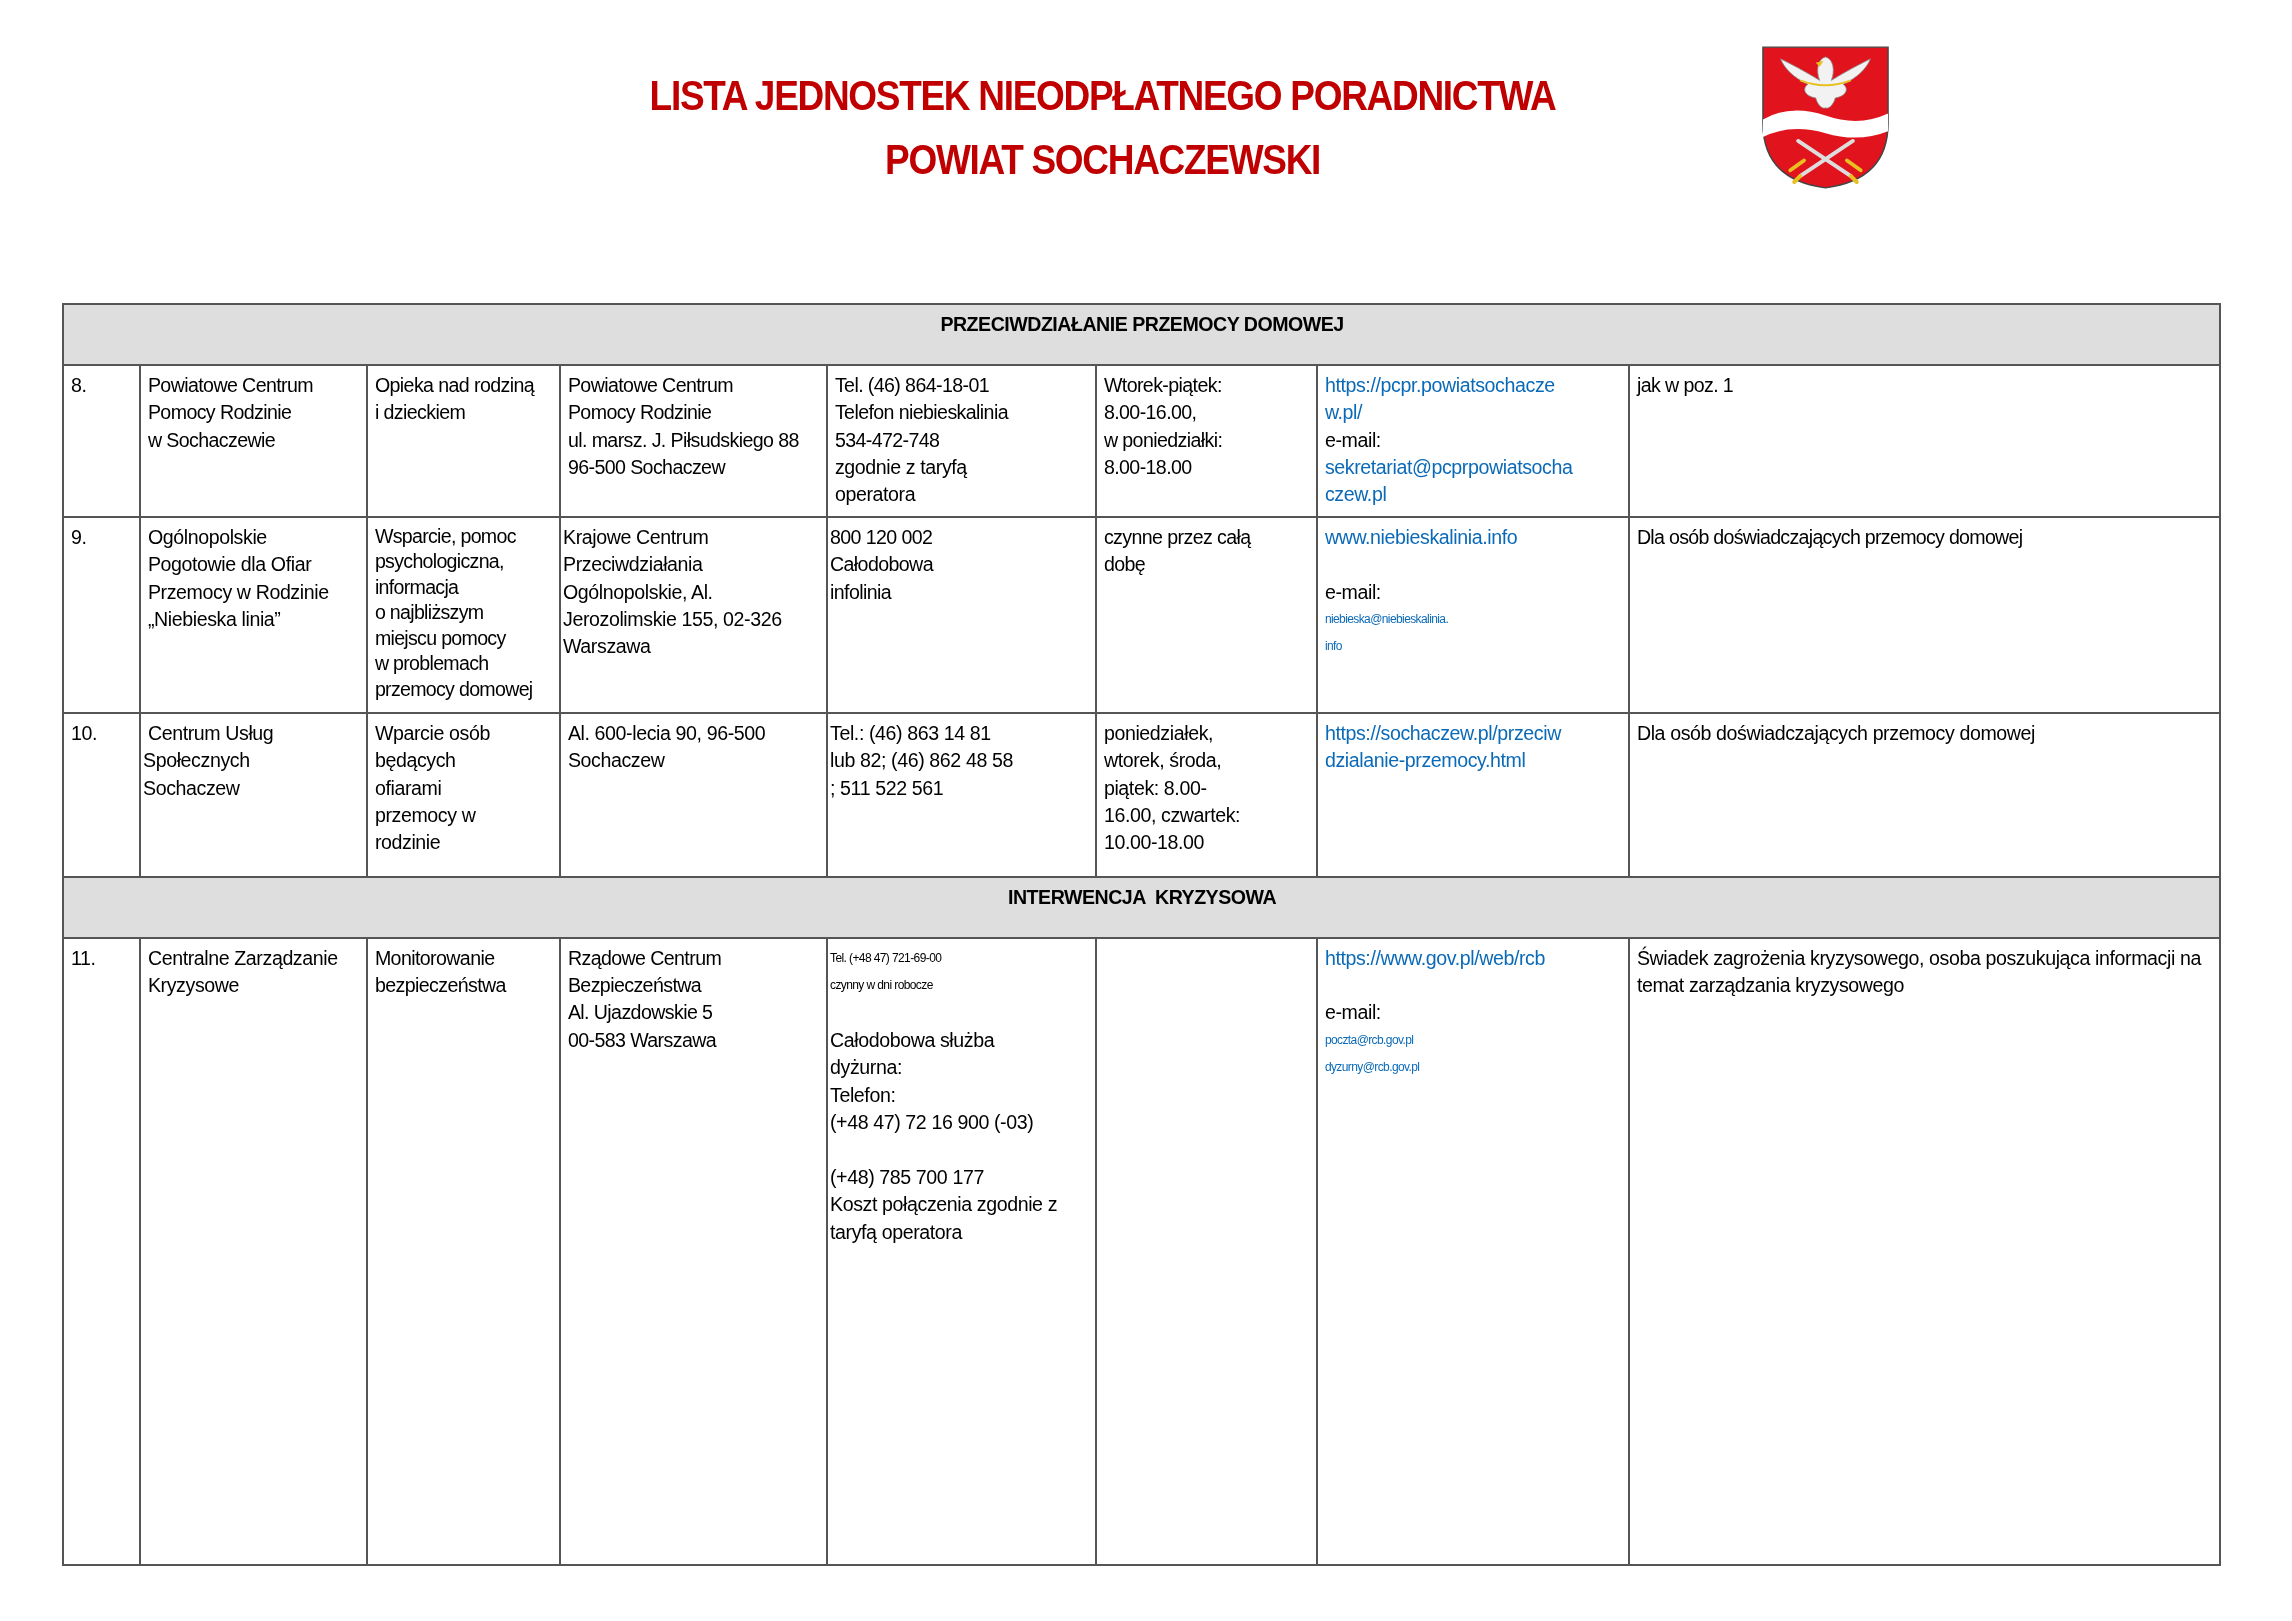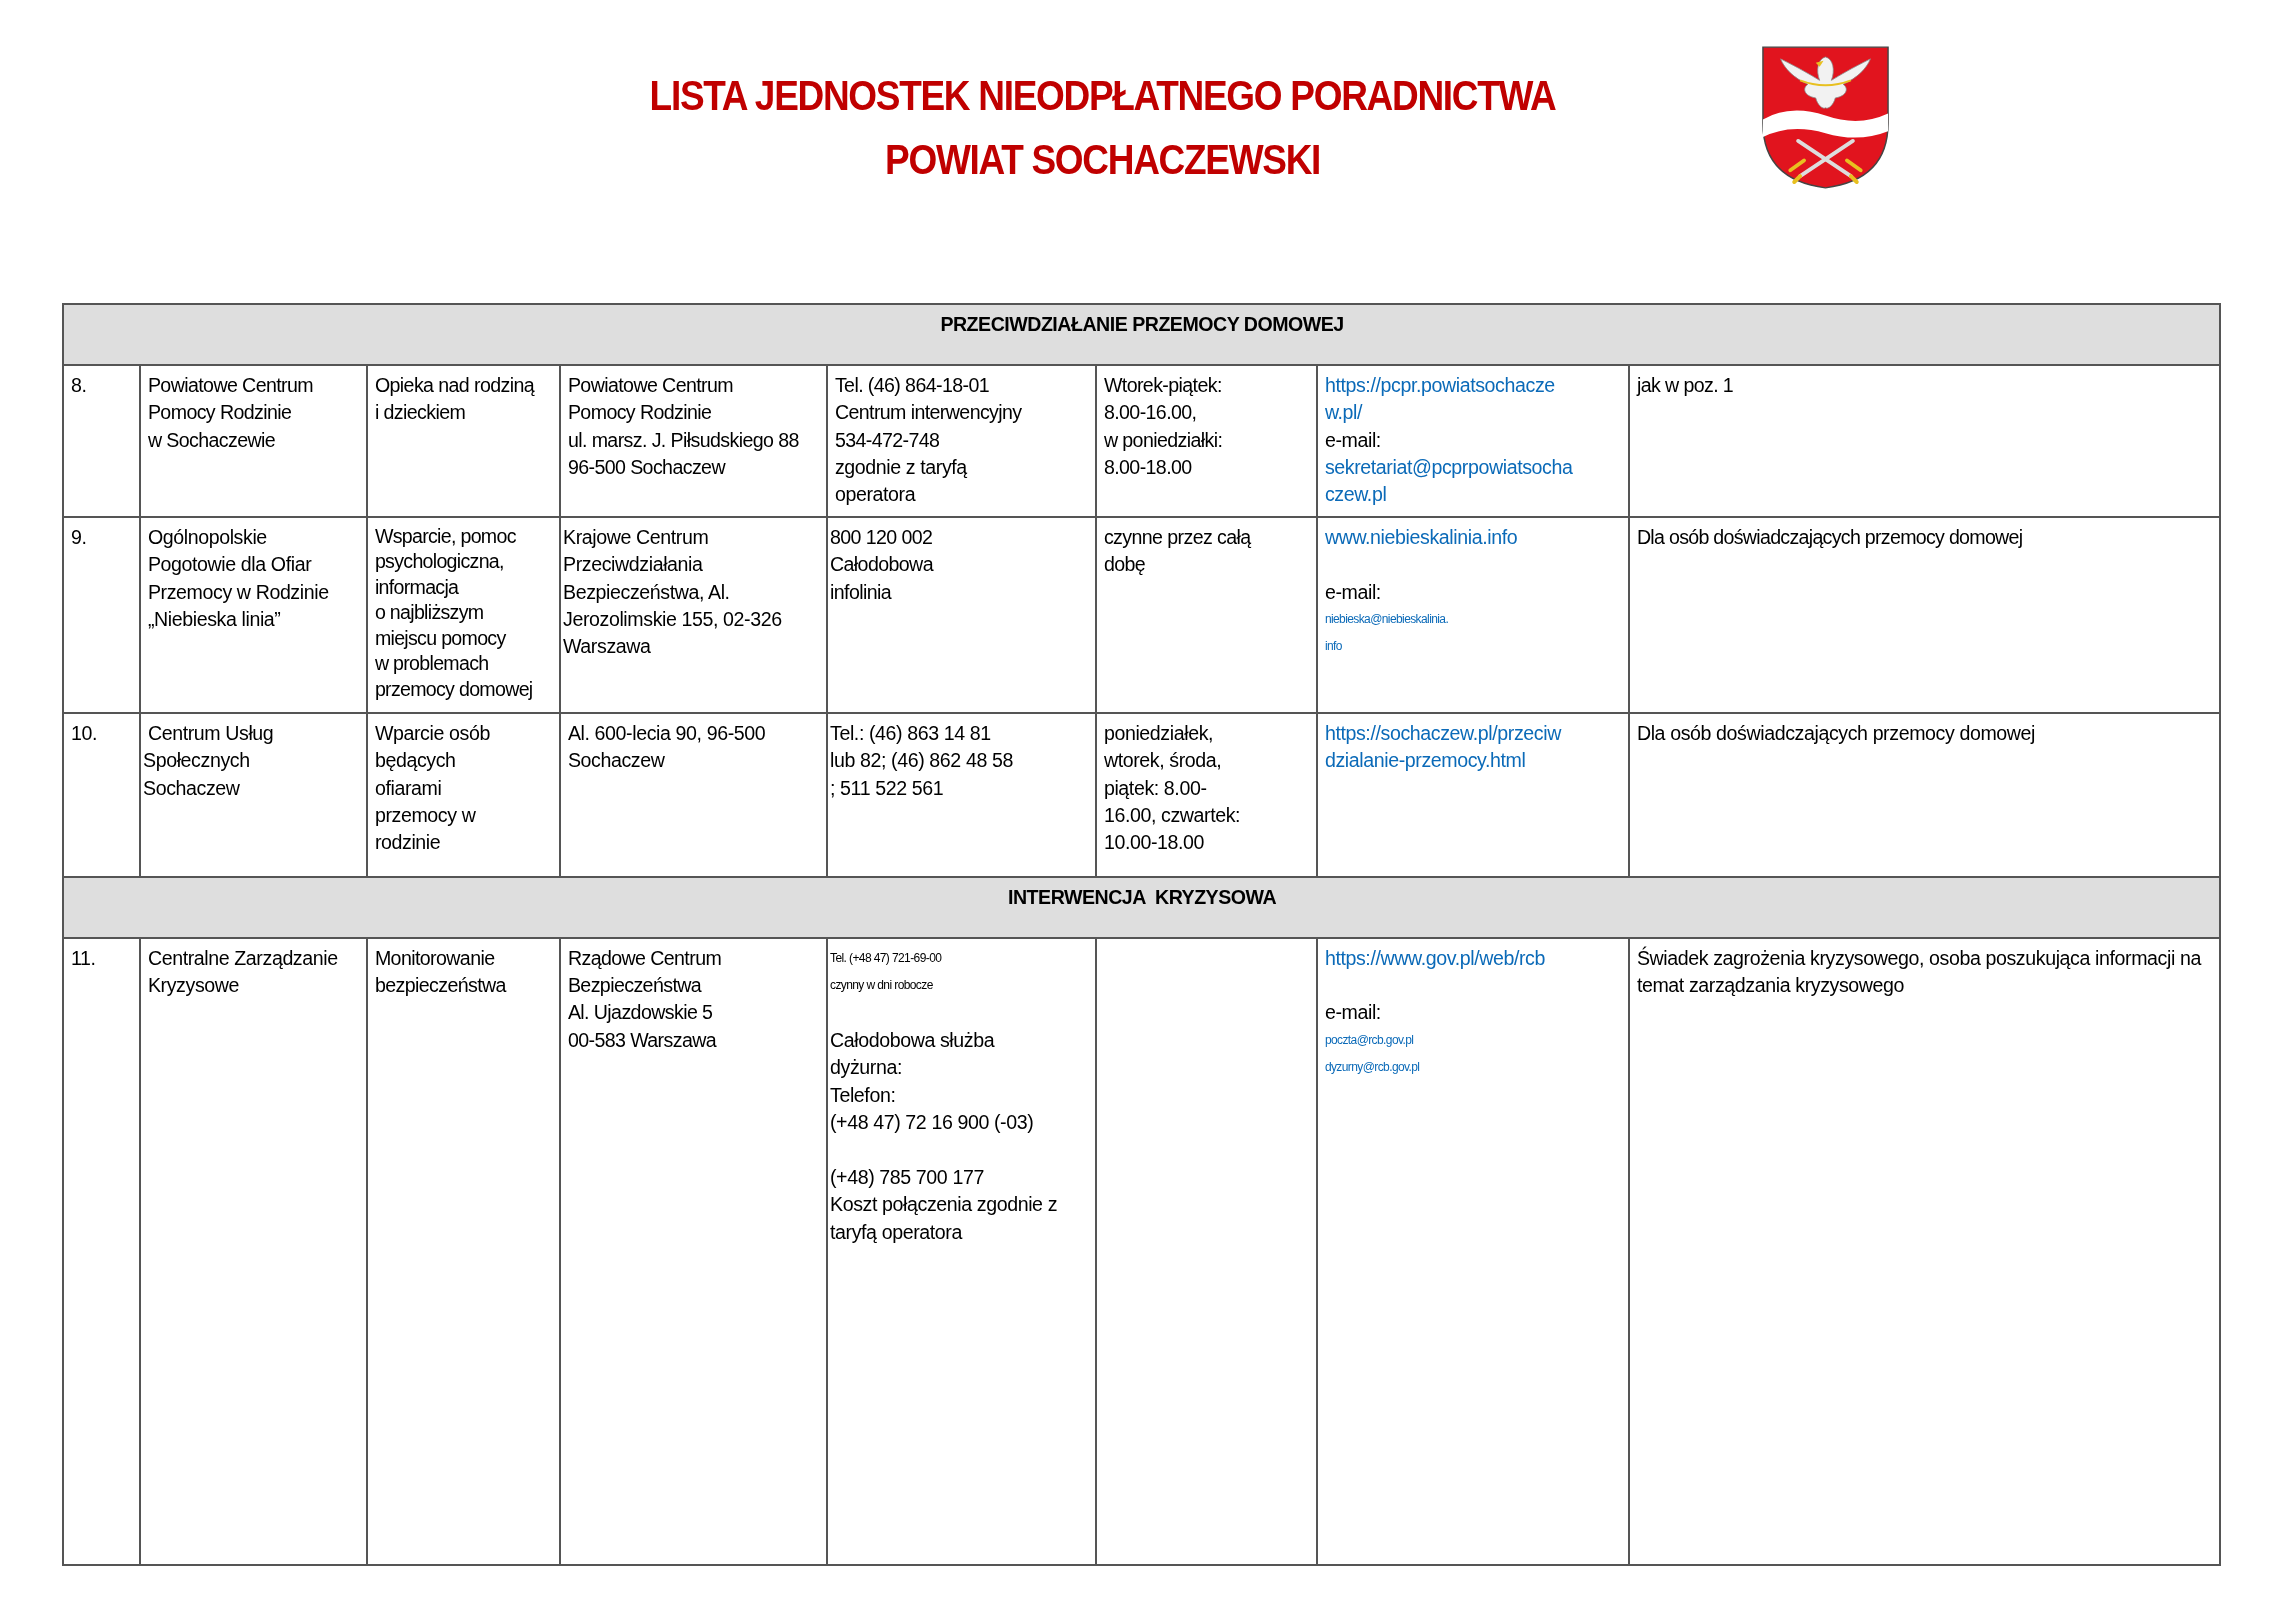--- a/index.html
+++ b/index.html
@@ -79,21 +79,21 @@
         <span class="ln">i dzieckiem</span>
       </td>
       <td class="sm">
         <span class="ln">Powiatowe Centrum</span>
         <span class="ln">Pomocy Rodzinie</span>
         <span class="ln">ul. marsz. J. Piłsudskiego 88</span>
         <span class="ln">96-500 Sochaczew</span>
       </td>
       <td class="sm">
         <span class="ln">Tel. (46) 864-18-01</span>
-        <span class="ln">Centrum interwencyjny</span>
+        <span class="ln">Telefon niebieskalinia</span>
         <span class="ln">534-472-748</span>
         <span class="ln md">zgodnie z taryfą</span>
         <span class="ln md">operatora</span>
       </td>
       <td class="sm">
         <span class="ln">Wtorek-piątek:</span>
         <span class="ln">8.00-16.00,</span>
         <span class="ln">w poniedziałki:</span>
         <span class="ln">8.00-18.00</span>
       </td>
@@ -120,21 +120,21 @@
         <span class="ln" style="min-height:25.5px">psychologiczna,</span>
         <span class="ln" style="min-height:25.5px">informacja</span>
         <span class="ln" style="min-height:25.5px">o najbliższym</span>
         <span class="ln" style="min-height:25.5px">miejscu pomocy</span>
         <span class="ln" style="min-height:25.5px">w problemach</span>
         <span class="ln" style="min-height:25.5px">przemocy domowej</span>
       </td>
       <td class="md" style="padding-left:2px">
         <span class="ln">Krajowe Centrum</span>
         <span class="ln">Przeciwdziałania</span>
-        <span class="ln">Bezpieczeństwa, Al.</span>
+        <span class="ln">Ogólnopolskie, Al.</span>
         <span class="ln">Jerozolimskie 155, 02-326</span>
         <span class="ln">Warszawa</span>
       </td>
       <td class="sm" style="padding-left:2px">
         <span class="ln">800 120 002</span>
         <span class="ln">Całodobowa</span>
         <span class="ln">infolinia</span>
       </td>
       <td class="sm">
         <span class="ln">czynne przez całą</span>

